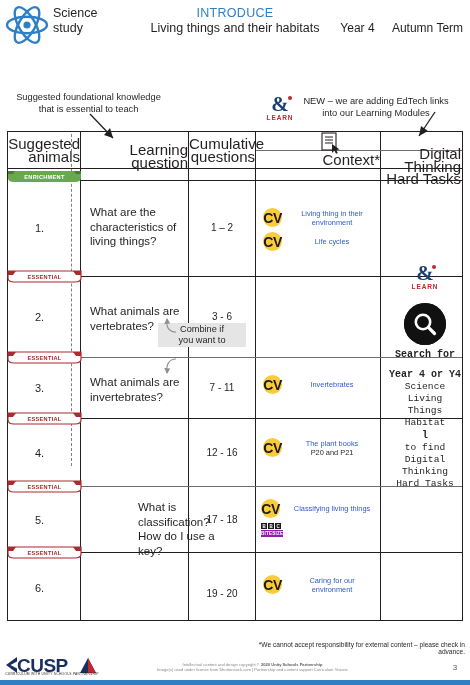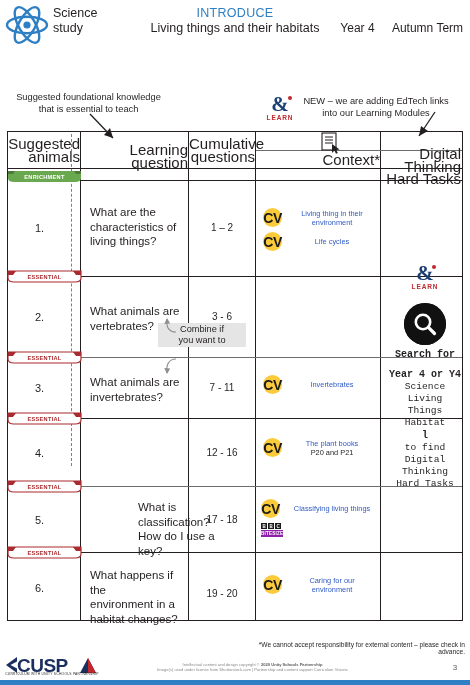--- a/index.html
+++ b/index.html
@@ -362,25 +362,20 @@
 
   <div class="tab essential" style="left:-1px;top:414px;">
     <svg width="75" height="13" viewBox="0 0 75 13" style="position:absolute;left:0;top:0;">
       <path d="M1,1 L74,1 L74,8 Q74,12 68,12 L7,12 Q1,12 1,8 Z" fill="#ffffff" stroke="#a92b2f" stroke-width="1.2"></path>
       <path d="M1,1 L9,1 L6,5 L1,5 Z" fill="#a92b2f"></path>
       <path d="M74,1 L66,1 L69,5 L74,5 Z" fill="#a92b2f"></path>
     </svg>
     <div class="tab-label">ESSENTIAL</div>
   </div>
   <div class="cell seq-num" style="left:0;top:450px;width:63px;">6.</div>
-  <div class="cell lq" style="left:82px;top:436px;width:100px;">
-    <div>What happens if the</div>
-    <div>environment in a</div>
-    <div>habitat changes?</div>
-  </div>
   <div class="cell cq" style="left:181px;top:456px;width:66px;">19 - 20</div>
   <div class="cell" style="left:255px;top:443px;width:112px;">
     <div class="linkrow">
       <div class="cv">CV</div>
       <div class="lnk" style="width:88px;">
         <span>Caring for our</span>
         <span>environment</span>
       </div>
     </div>
   </div>

